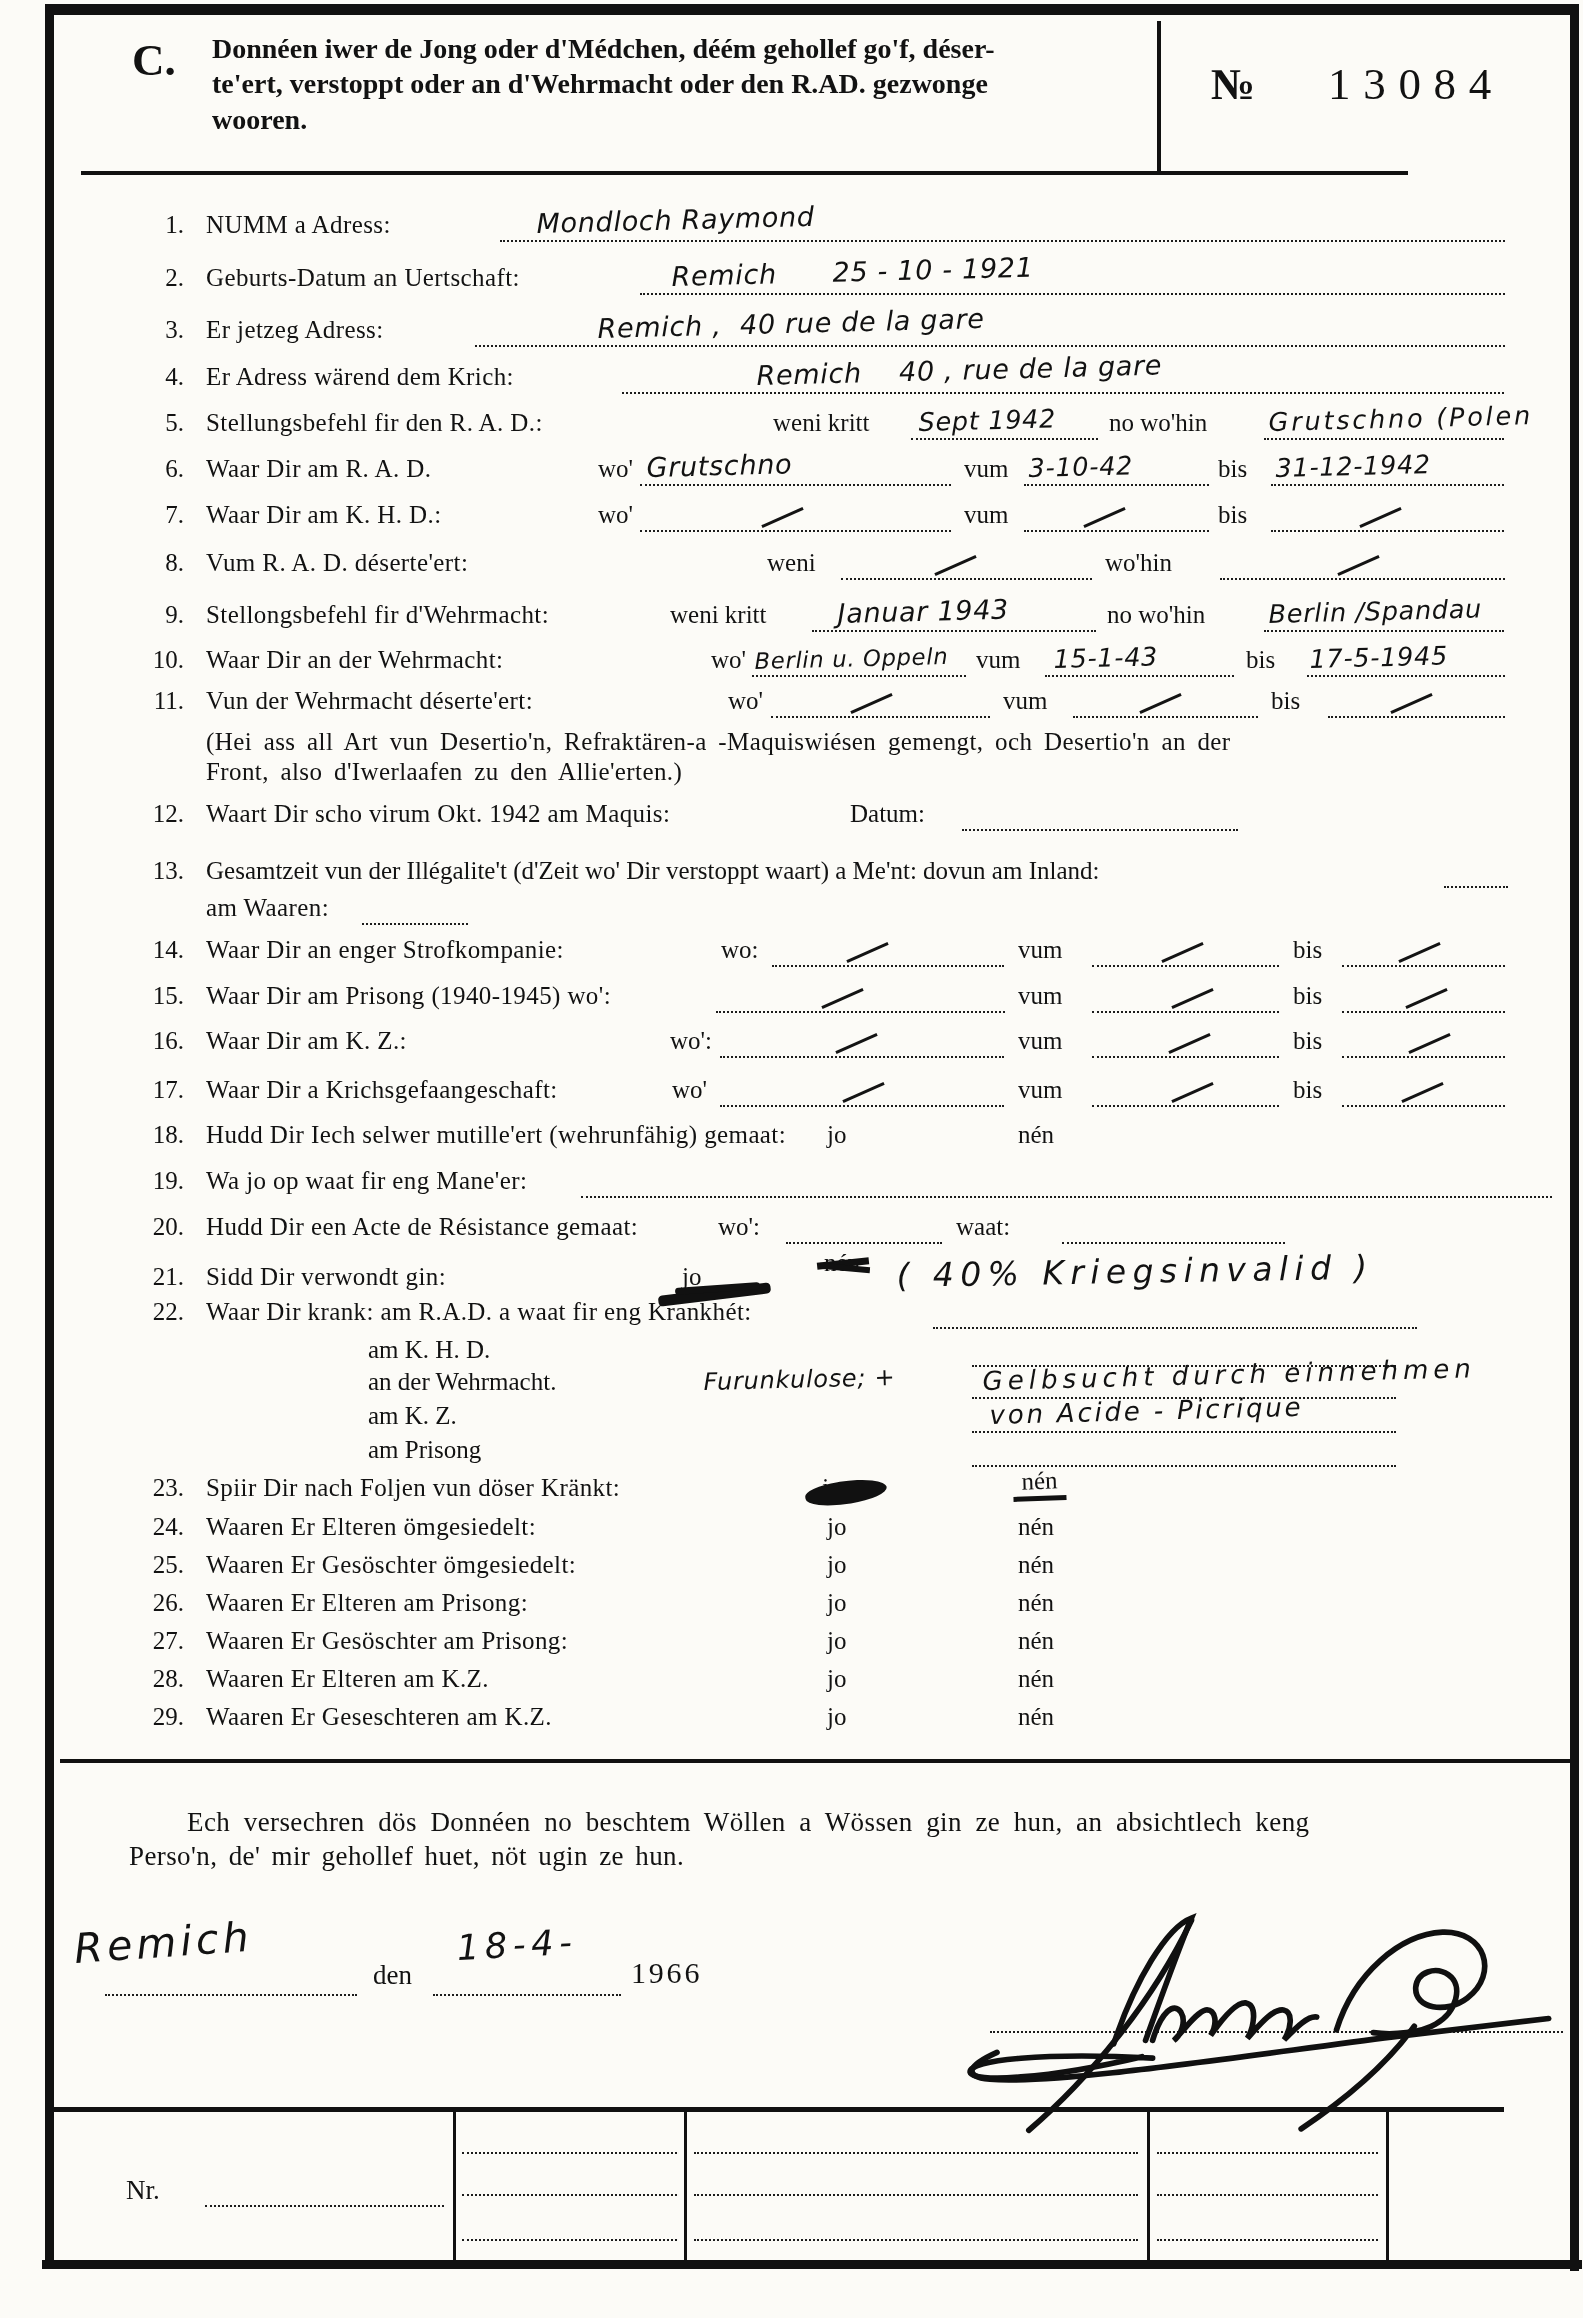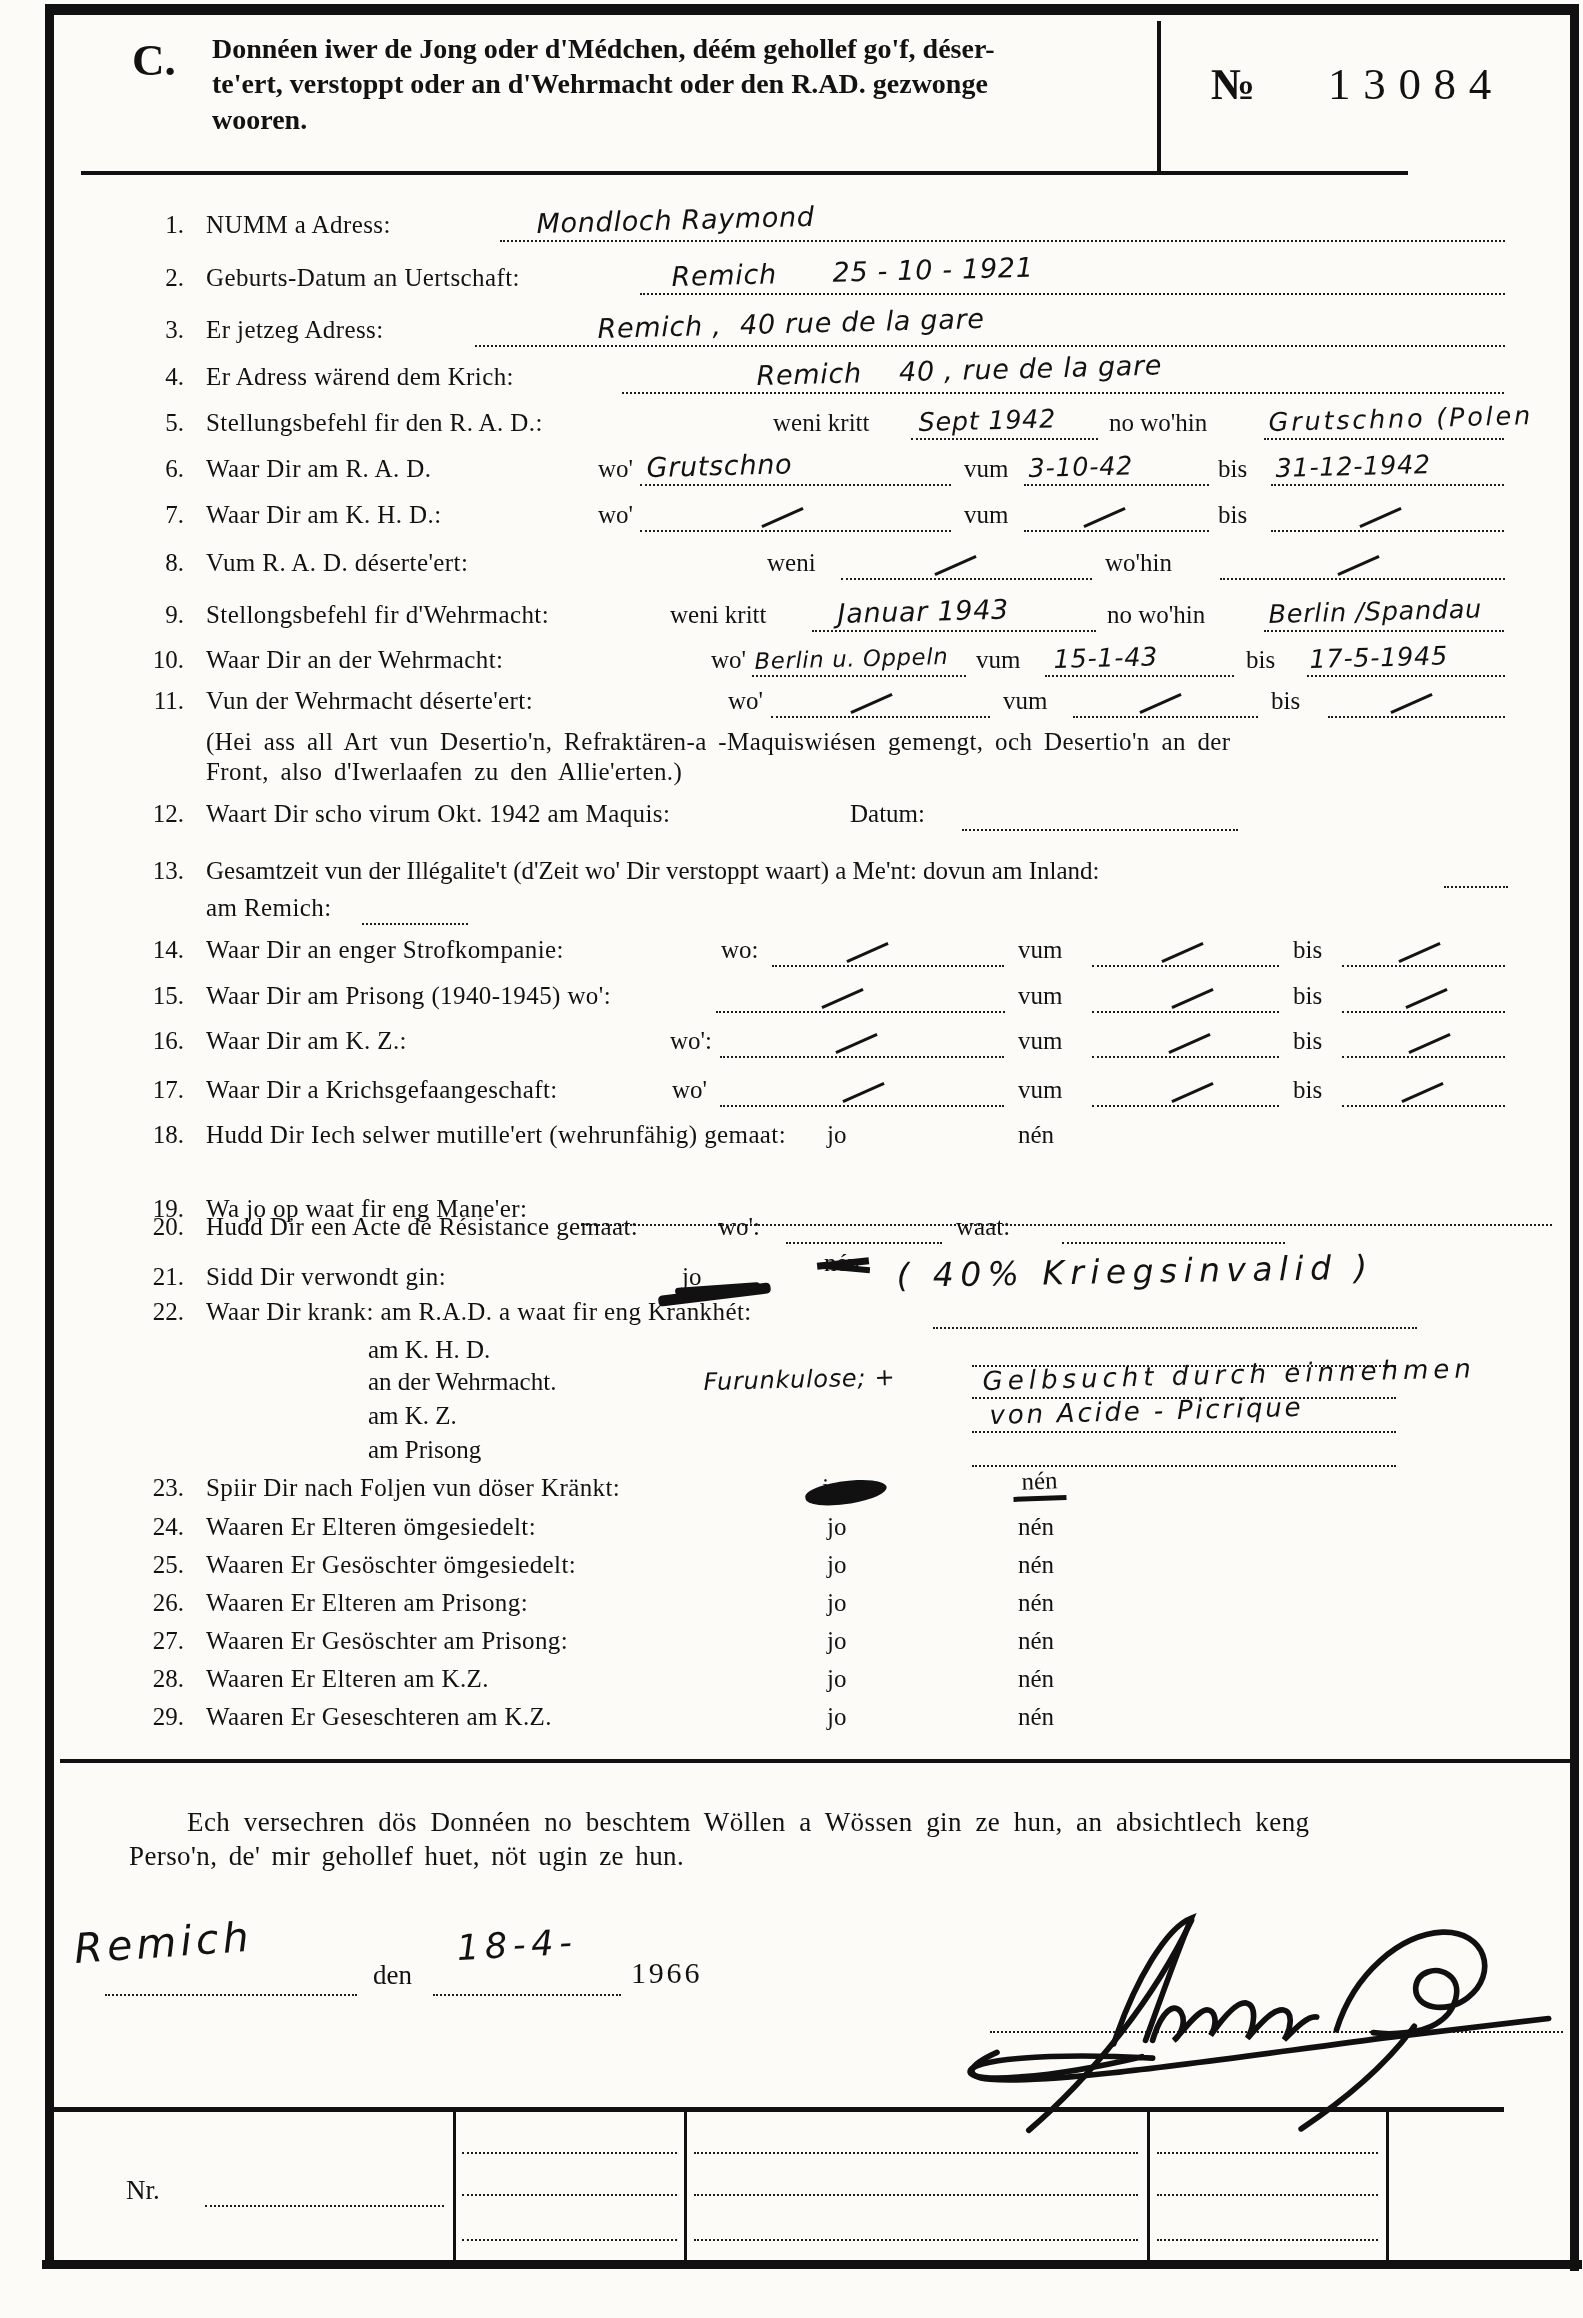--- a/index.html
+++ b/index.html
@@ -174,21 +174,21 @@
     <span class="w" style="left:850px;">Datum:</span>
     <span class="f" style="left:962px;width:276px;"></span>
   </div>
 
   <div class="r" style="top:852px;">
     <span class="no">13.</span>
     <span class="lbl" style="letter-spacing:0;">Gesamtzeit vun der Illégalite't (d'Zeit wo' Dir verstoppt waart) a Me'nt: dovun am Inland:</span>
     <span class="f" style="left:1444px;width:64px;"></span>
   </div>
   <div class="r" style="top:889px;">
-    <span class="lbl">am Remich:</span>
+    <span class="lbl">am Waaren:</span>
     <span class="f" style="left:362px;width:106px;"></span>
   </div>
 
   <div class="r" style="top:931px;">
     <span class="no">14.</span>
     <span class="lbl">Waar Dir an enger Strofkompanie:</span>
     <span class="w" style="left:721px;">wo:</span>
     <span class="f" style="left:772px;width:232px;"></span>
       <span class="dash" style="left:845px;"></span>
     <span class="w" style="left:1018px;">vum</span>
@@ -240,21 +240,21 @@
       <span class="dash" style="left:1400px;"></span>
   </div>
 
   <div class="r" style="top:1116px;padding-left:20px;">
     <span class="no">18.</span>
     <span class="lbl">Hudd Dir Iech selwer mutille'ert (wehrunfähig) gemaat:</span>
     <span class="jo">jo</span>
     <span class="nen">nén</span>
   </div>
 
-  <div class="r" style="top:1190px;">
+  <div class="r" style="top:1162px;">
     <span class="no">19.</span>
     <span class="lbl">Wa jo op waat fir eng Mane'er:</span>
     <span class="f" style="left:581px;width:971px;"></span>
   </div>
 
   <div class="r" style="top:1208px;">
     <span class="no">20.</span>
     <span class="lbl">Hudd Dir een Acte de Résistance gemaat:</span>
     <span class="w" style="left:718px;">wo':</span>
     <span class="f" style="left:786px;width:156px;"></span>

